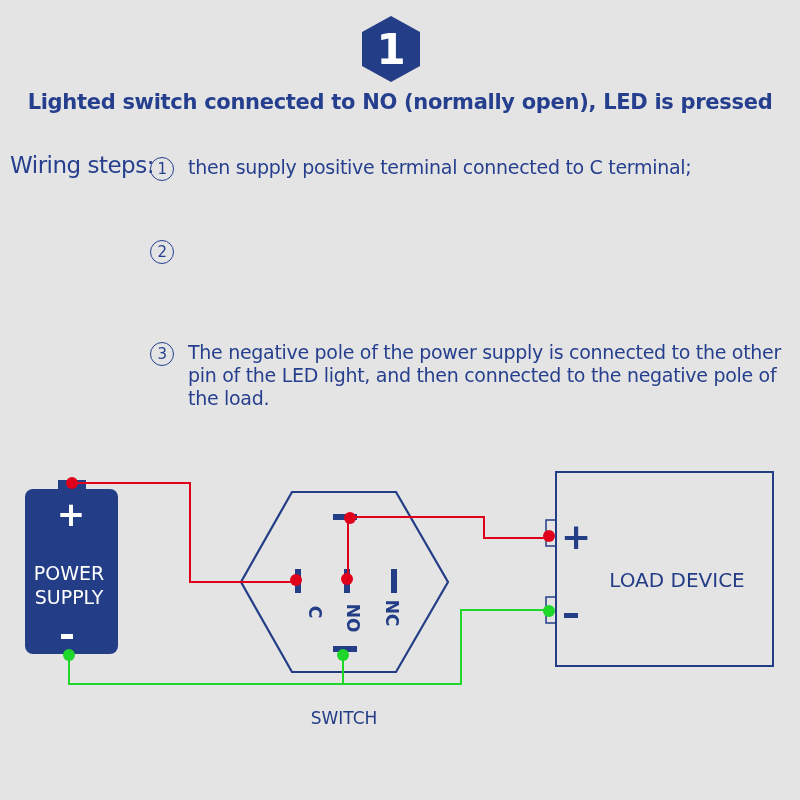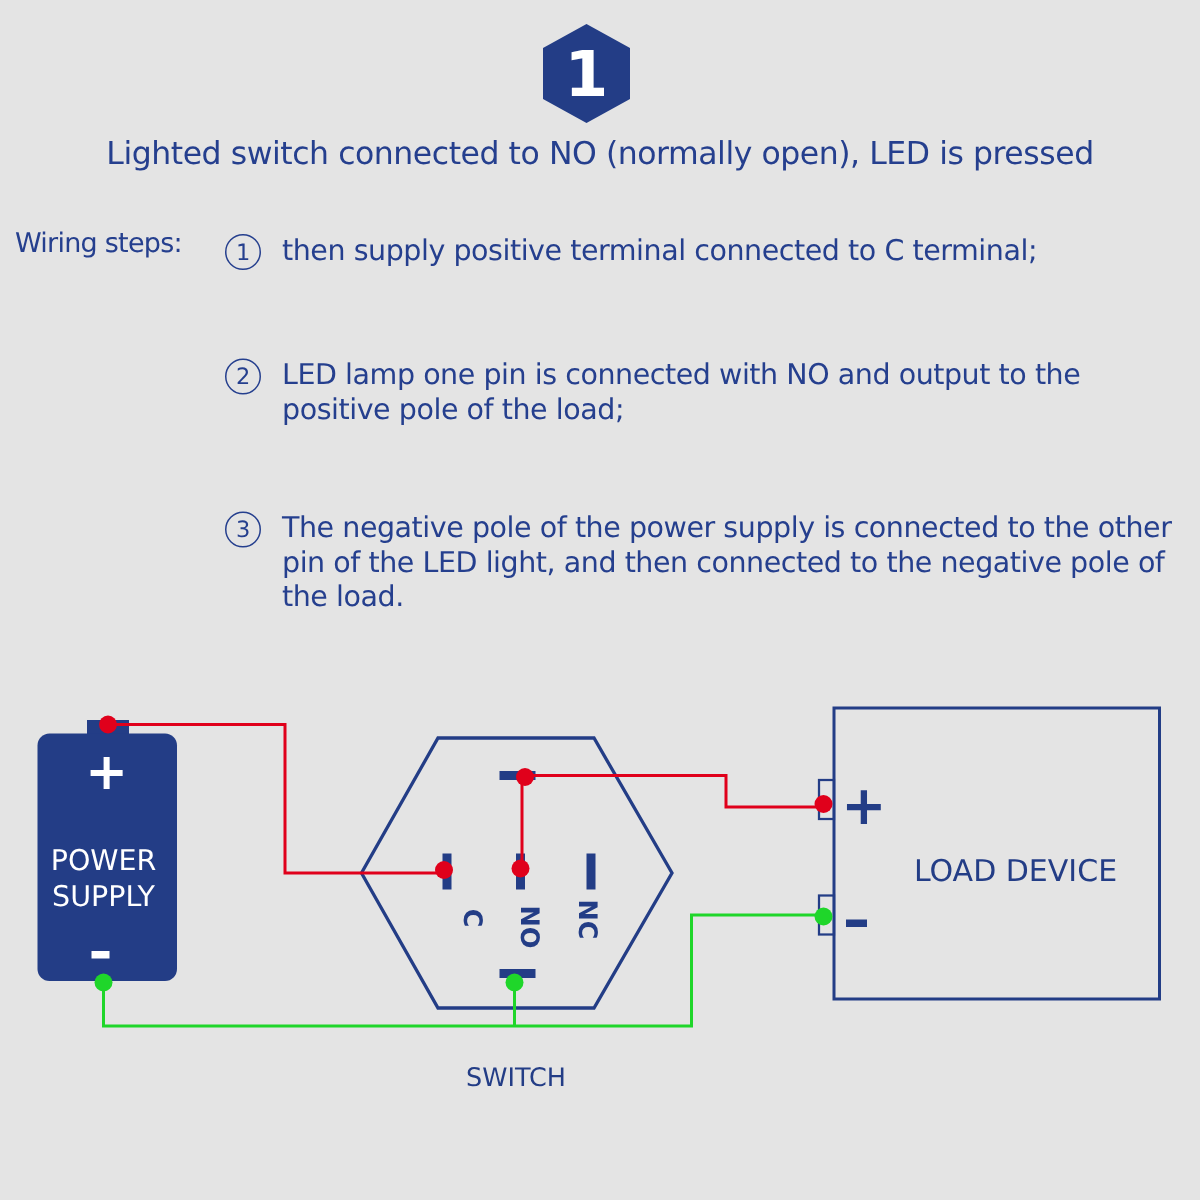--- a/index.html
+++ b/index.html
@@ -1,20 +1,20 @@
 <!DOCTYPE html>
 <html><head>
 <meta charset="utf-8">
 <style>
   html, body { margin: 0; padding: 0; }
   body { width: 800px; height: 800px; background: #e4e4e4; position: relative; overflow: hidden;
          font-family: "DejaVu Sans", "Liberation Sans", sans-serif; color: #1f3a8a; }
   .abs { position: absolute; }
-  .subtitle { left: 0; width: 800px; top: 90px; text-align: center; font-size: 21px; color: #253f8e; white-space: nowrap; letter-spacing: -0.3px; }
-  .wl { left: 10px; top: 152px; font-size: 18px; color: #253f8e; letter-spacing: -0.5px; }
+  .subtitle { left: 0; width: 800px; top: 90px; text-align: center; font-size: 21px; color: #253f8e; white-space: nowrap; letter-spacing: -0.3px; font-weight: bold; }
+  .wl { left: 10px; top: 152px; font-size: 23px; color: #253f8e; letter-spacing: -0.5px; }
   .num { display: inline-block; width: 22px; height: 22px; border: 1.2px solid #253f8e; border-radius: 50%;
          text-align: center; line-height: 22px; font-size: 15px; color: #253f8e; }
   .step { font-size: 19px; color: #253f8e; line-height: 23px; letter-spacing: -0.3px; }
   .step .txt { position: absolute; left: 38px; top: 0; width: 600px; }
   svg text { font-family: "DejaVu Sans", "Liberation Sans", sans-serif; }
 </style>
 </head>
 <body>
 
 <svg class="abs" style="left:360px;top:14px" width="62" height="70">
@@ -26,21 +26,20 @@
 
 <div class="abs wl">Wiring steps:</div>
 
 <div class="abs step" style="left:150px;top:156px;">
   <span class="num">1</span>
   <span class="txt">then supply positive terminal connected to C terminal;</span>
 </div>
 
 <div class="abs step" style="left:150px;top:239px;width:640px;height:50px">
   <span class="num">2</span>
-  <span class="txt" style="width:590px">LED lamp one pin is connected with NO and output to the positive pole of the load;</span>
 </div>
 
 <div class="abs step" style="left:150px;top:341px;width:640px;height:70px">
   <span class="num">3</span>
   <span class="txt" style="width:600px">The negative pole of the power supply is connected to the other pin of the LED light, and then connected to the negative pole of the load.</span>
 </div>
 
 <svg class="abs" style="left:0;top:0" width="800" height="800">
 
   <g>

